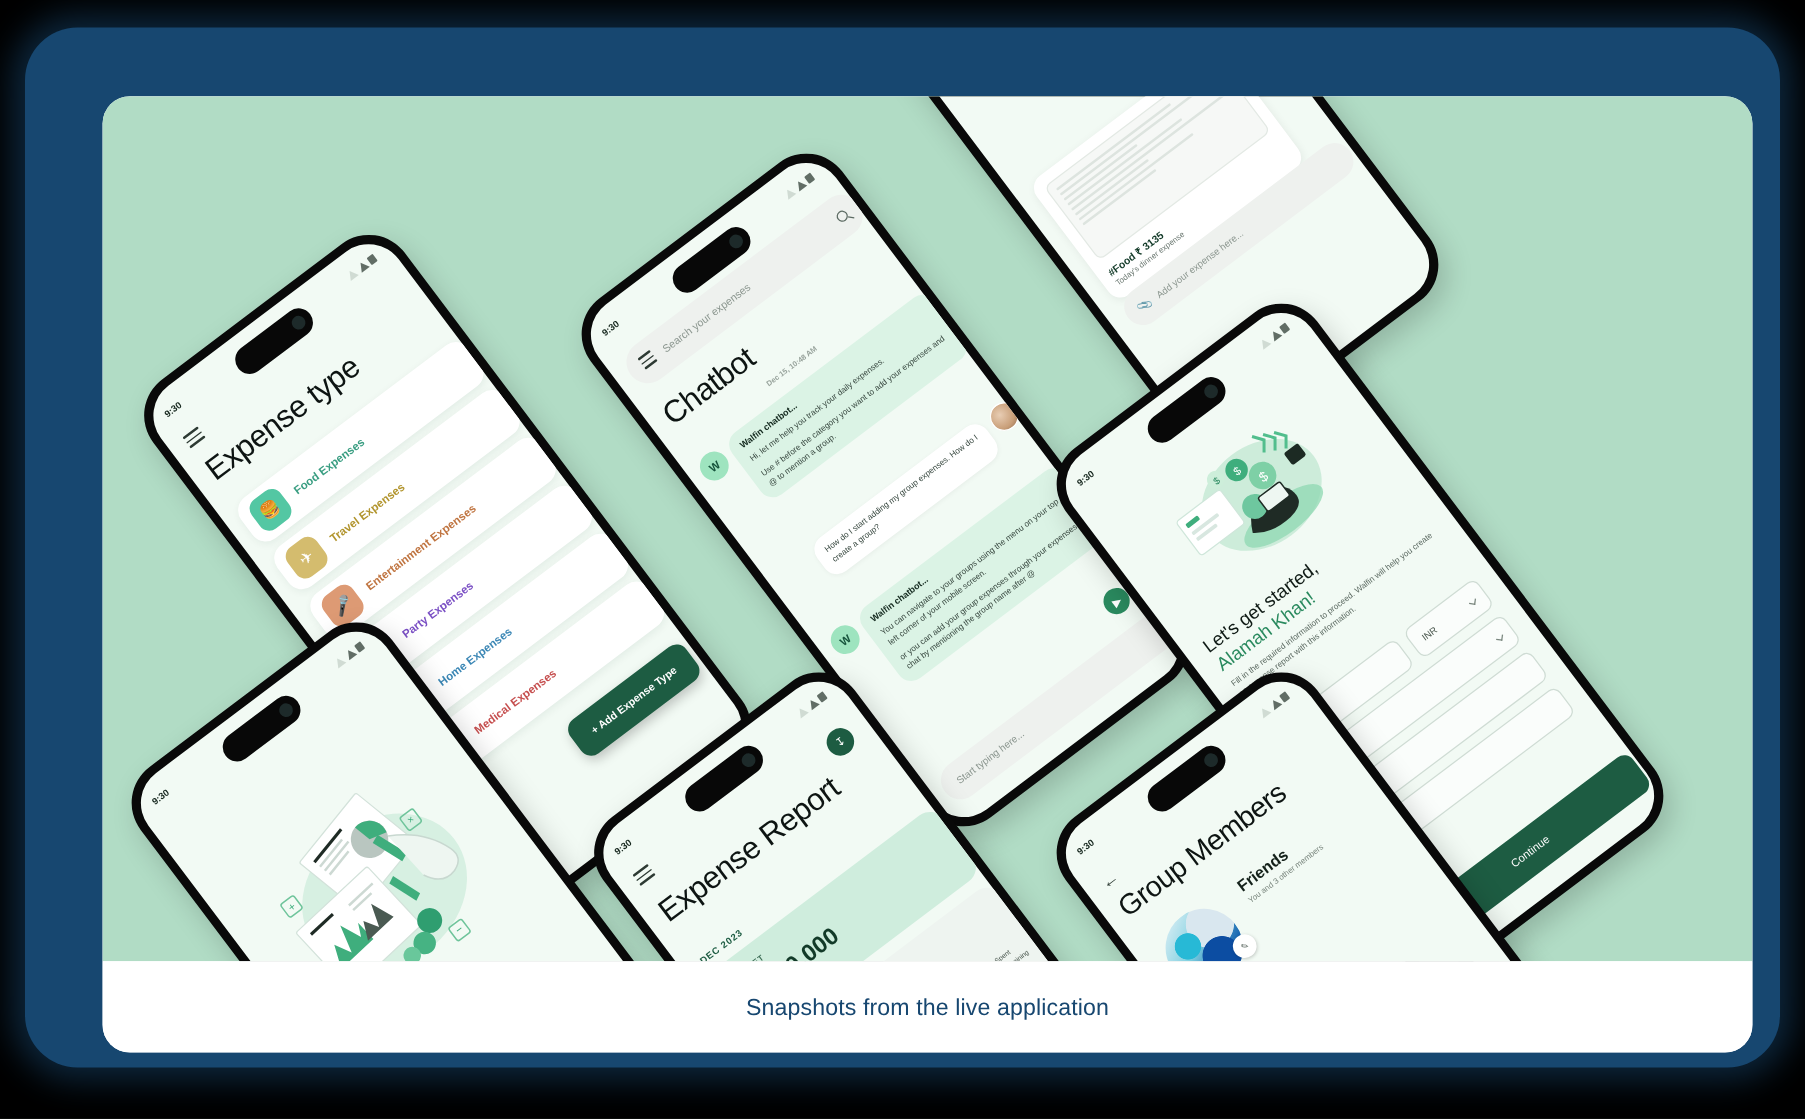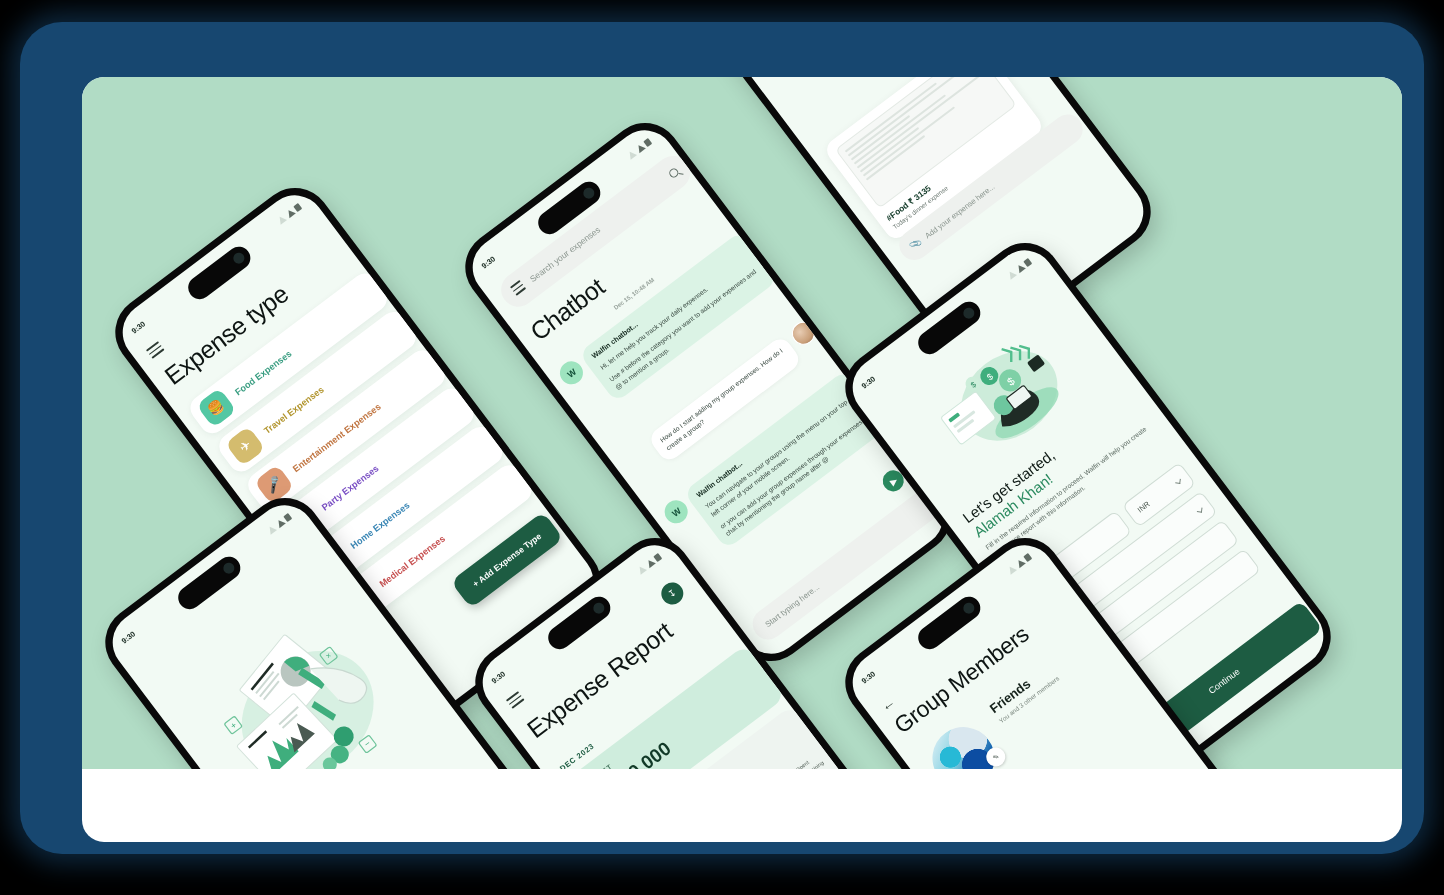--- a/index.html
+++ b/index.html
@@ -645,15 +645,18 @@
               
               
             </div>
 
           </div>
         </div>
       </div>
 
     </div>
 
+    <div id="caption-bar">
+      <span class="cap">Snapshots from the live application</span>
+    </div>
 
   </div>
 </div>
 
 </body></html>

